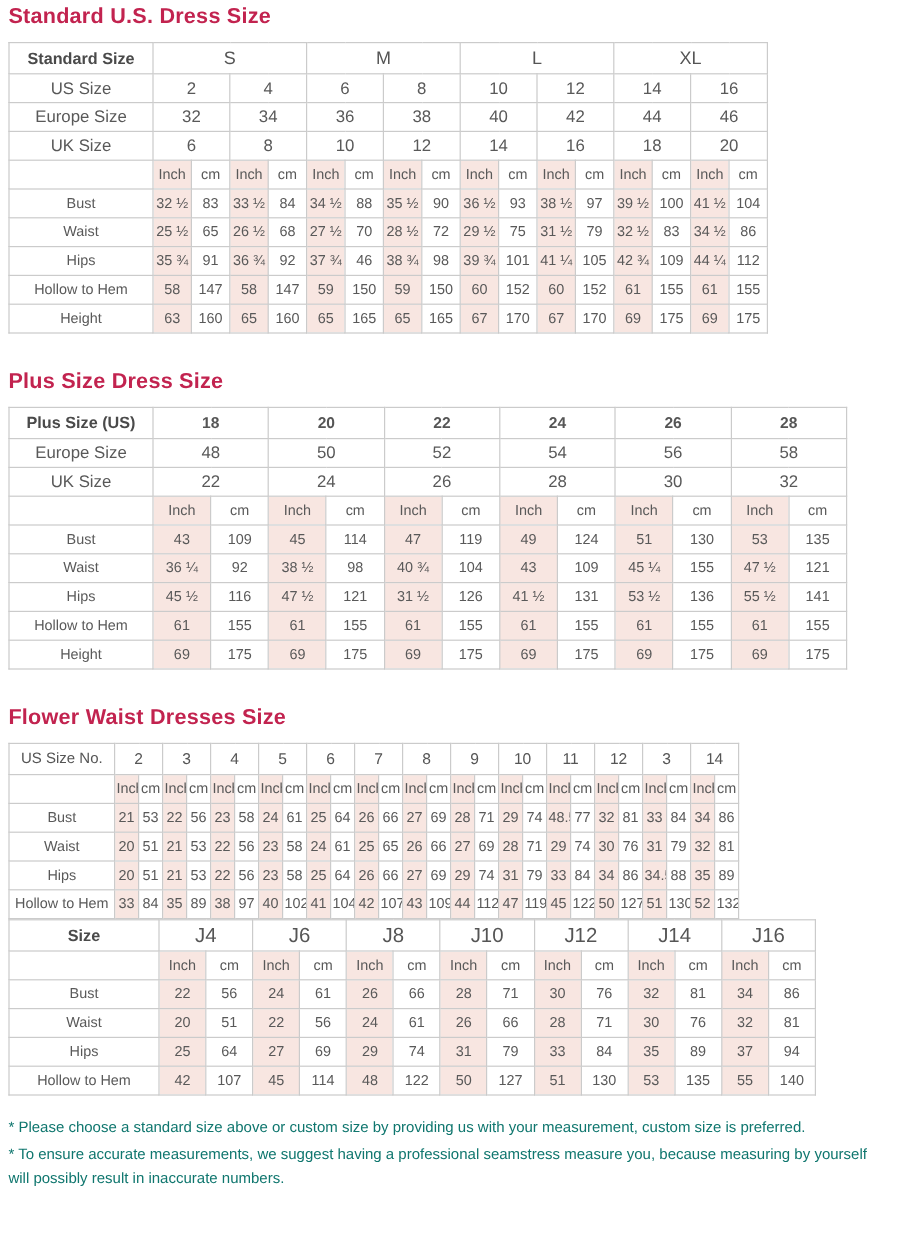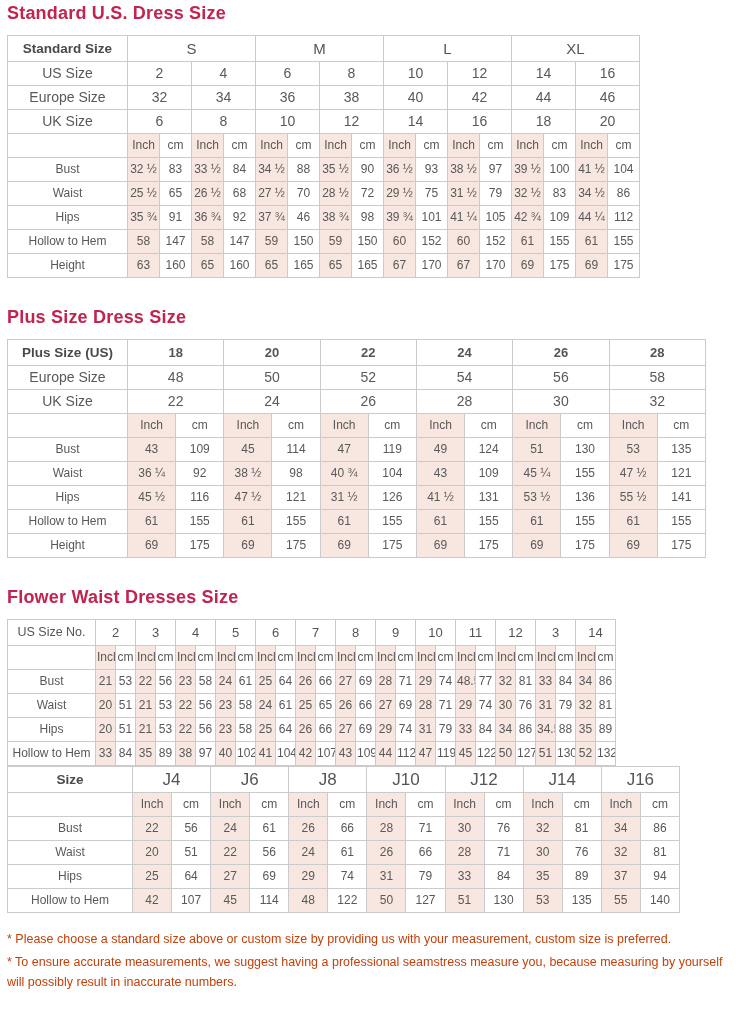--- a/index.html
+++ b/index.html
@@ -44,21 +44,21 @@
   .sec-plus tr.group-row td.gcell{font-size:13px;font-weight:bold;}
   .sec-junior tr.group-row td.gcell{font-size:17px;}
   .sec-flower tr.group-row td.gcell{font-size:13px;}
   .sec-flower tr.group-row td.rlabel{font-weight:normal;font-size:12.5px;color:#555;}
   .sec-flower td{padding:5px 0;font-size:11px;}
   .sec-flower tr.group-row td{padding:6px 0;}
   .footer{margin-top:16px;}
   .footer p{
     margin:0 0 3px 0;
     font-size:12.5px;
-    color:#c2410c;
+    color:#0f766e;
     line-height:20px;
   }
 </style>
 </head>
 <body>
 
 <div class="page">
 
   <div class="section">
     <h2 class="section-title">Standard U.S. Dress Size</h2>

